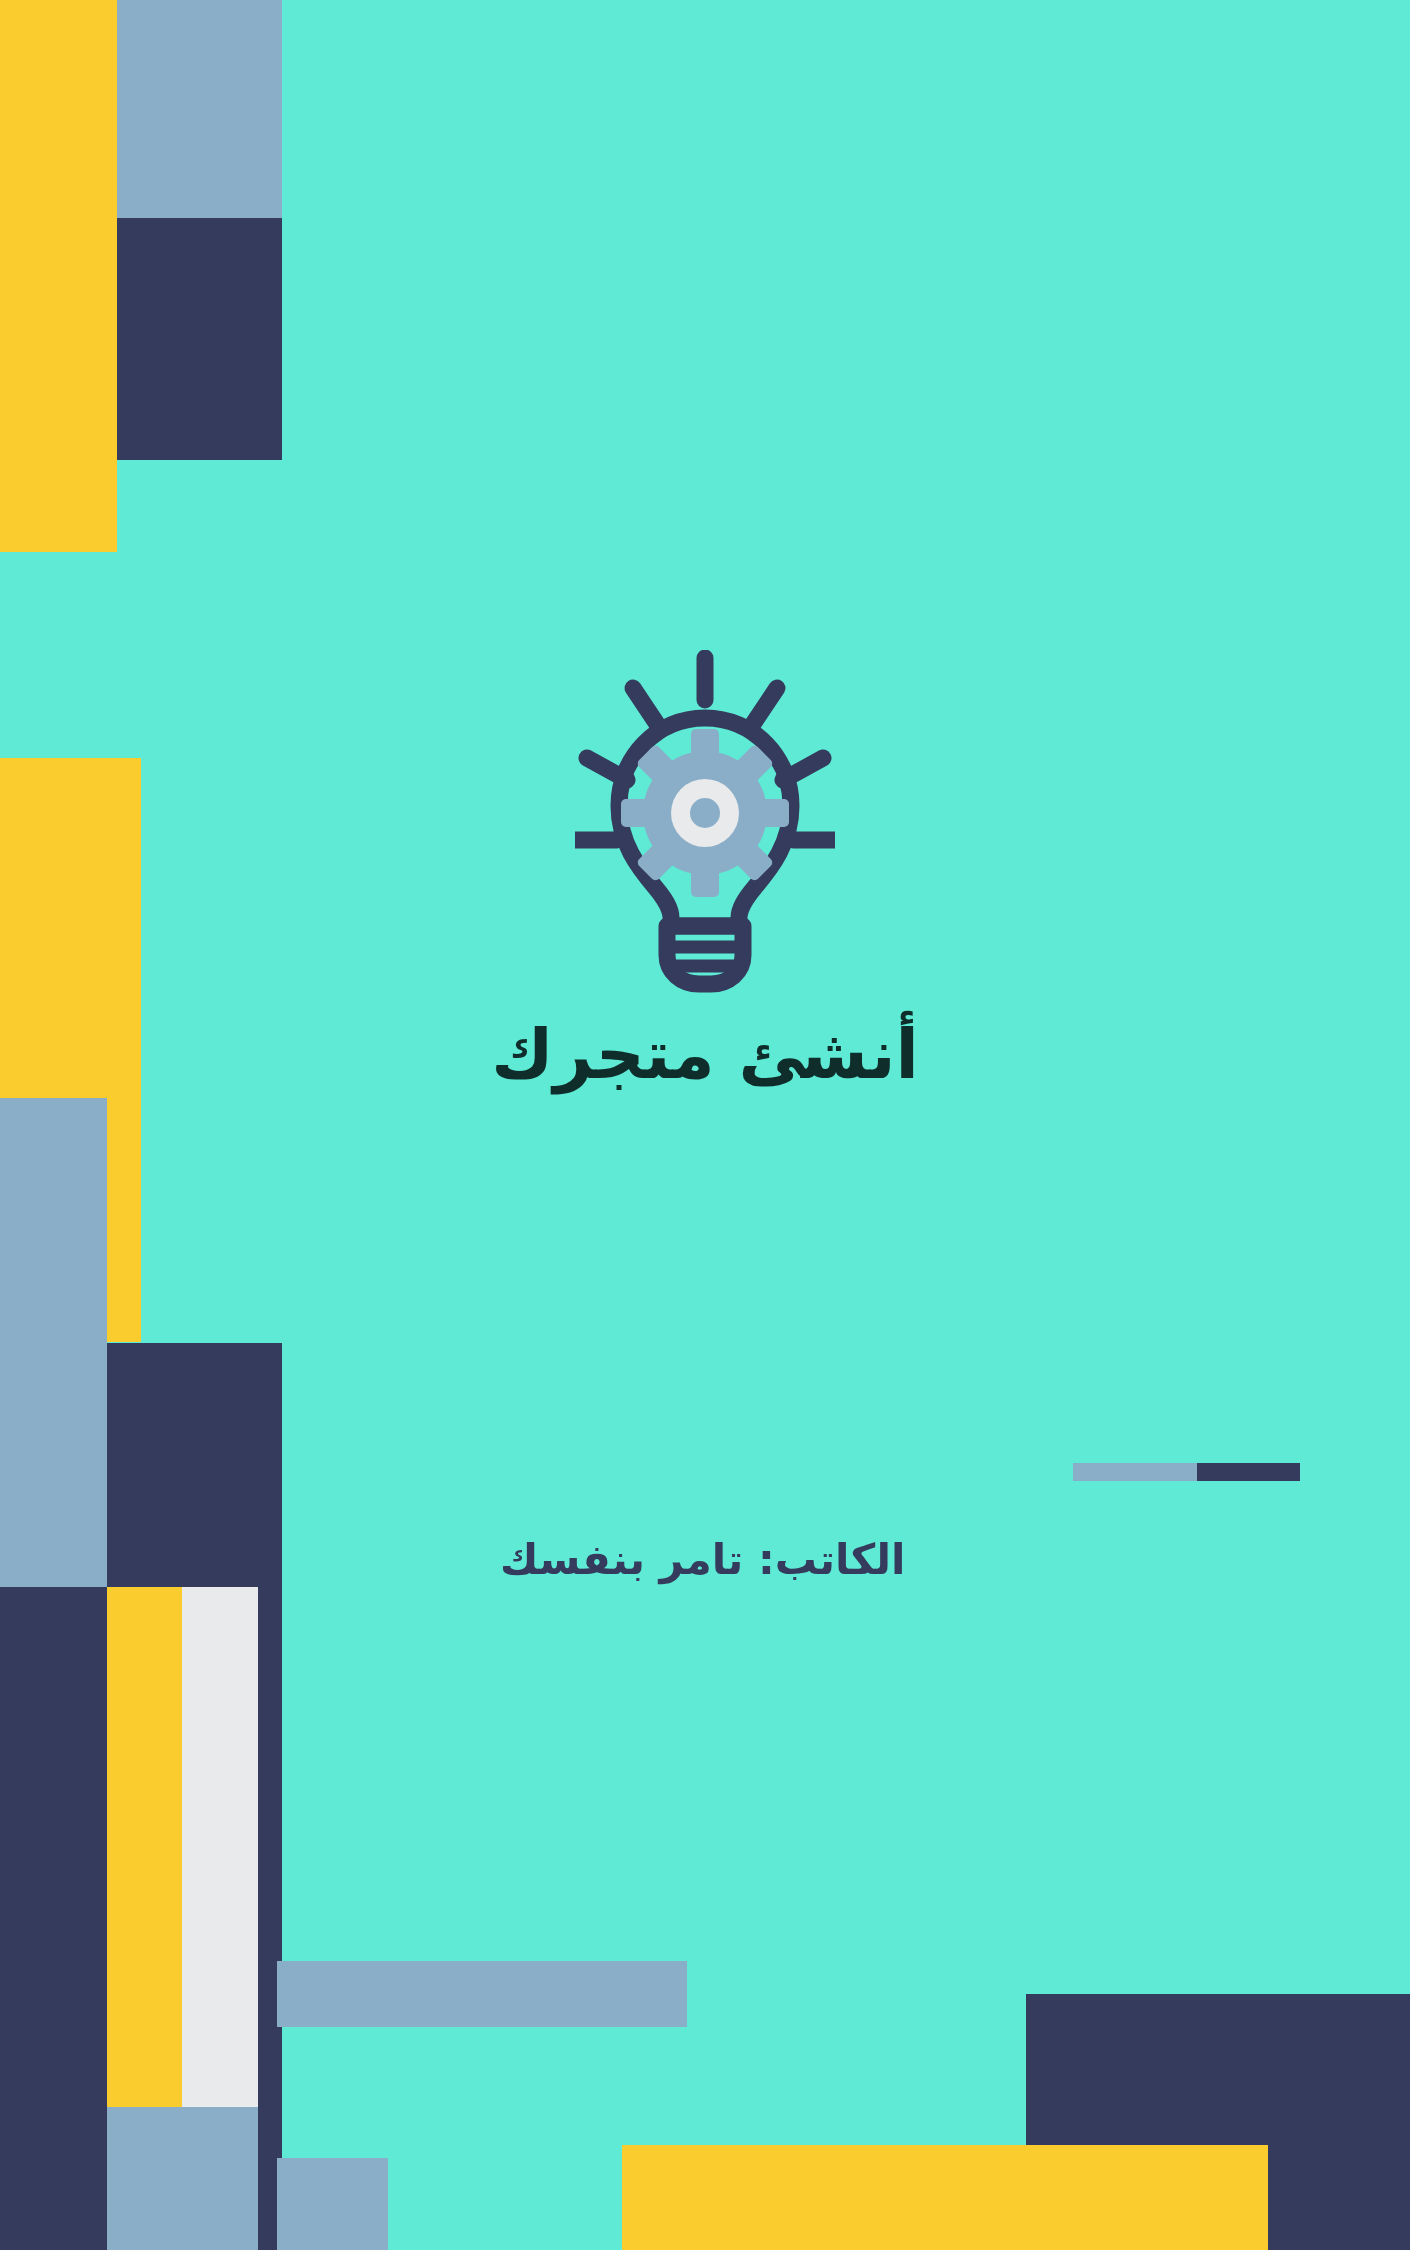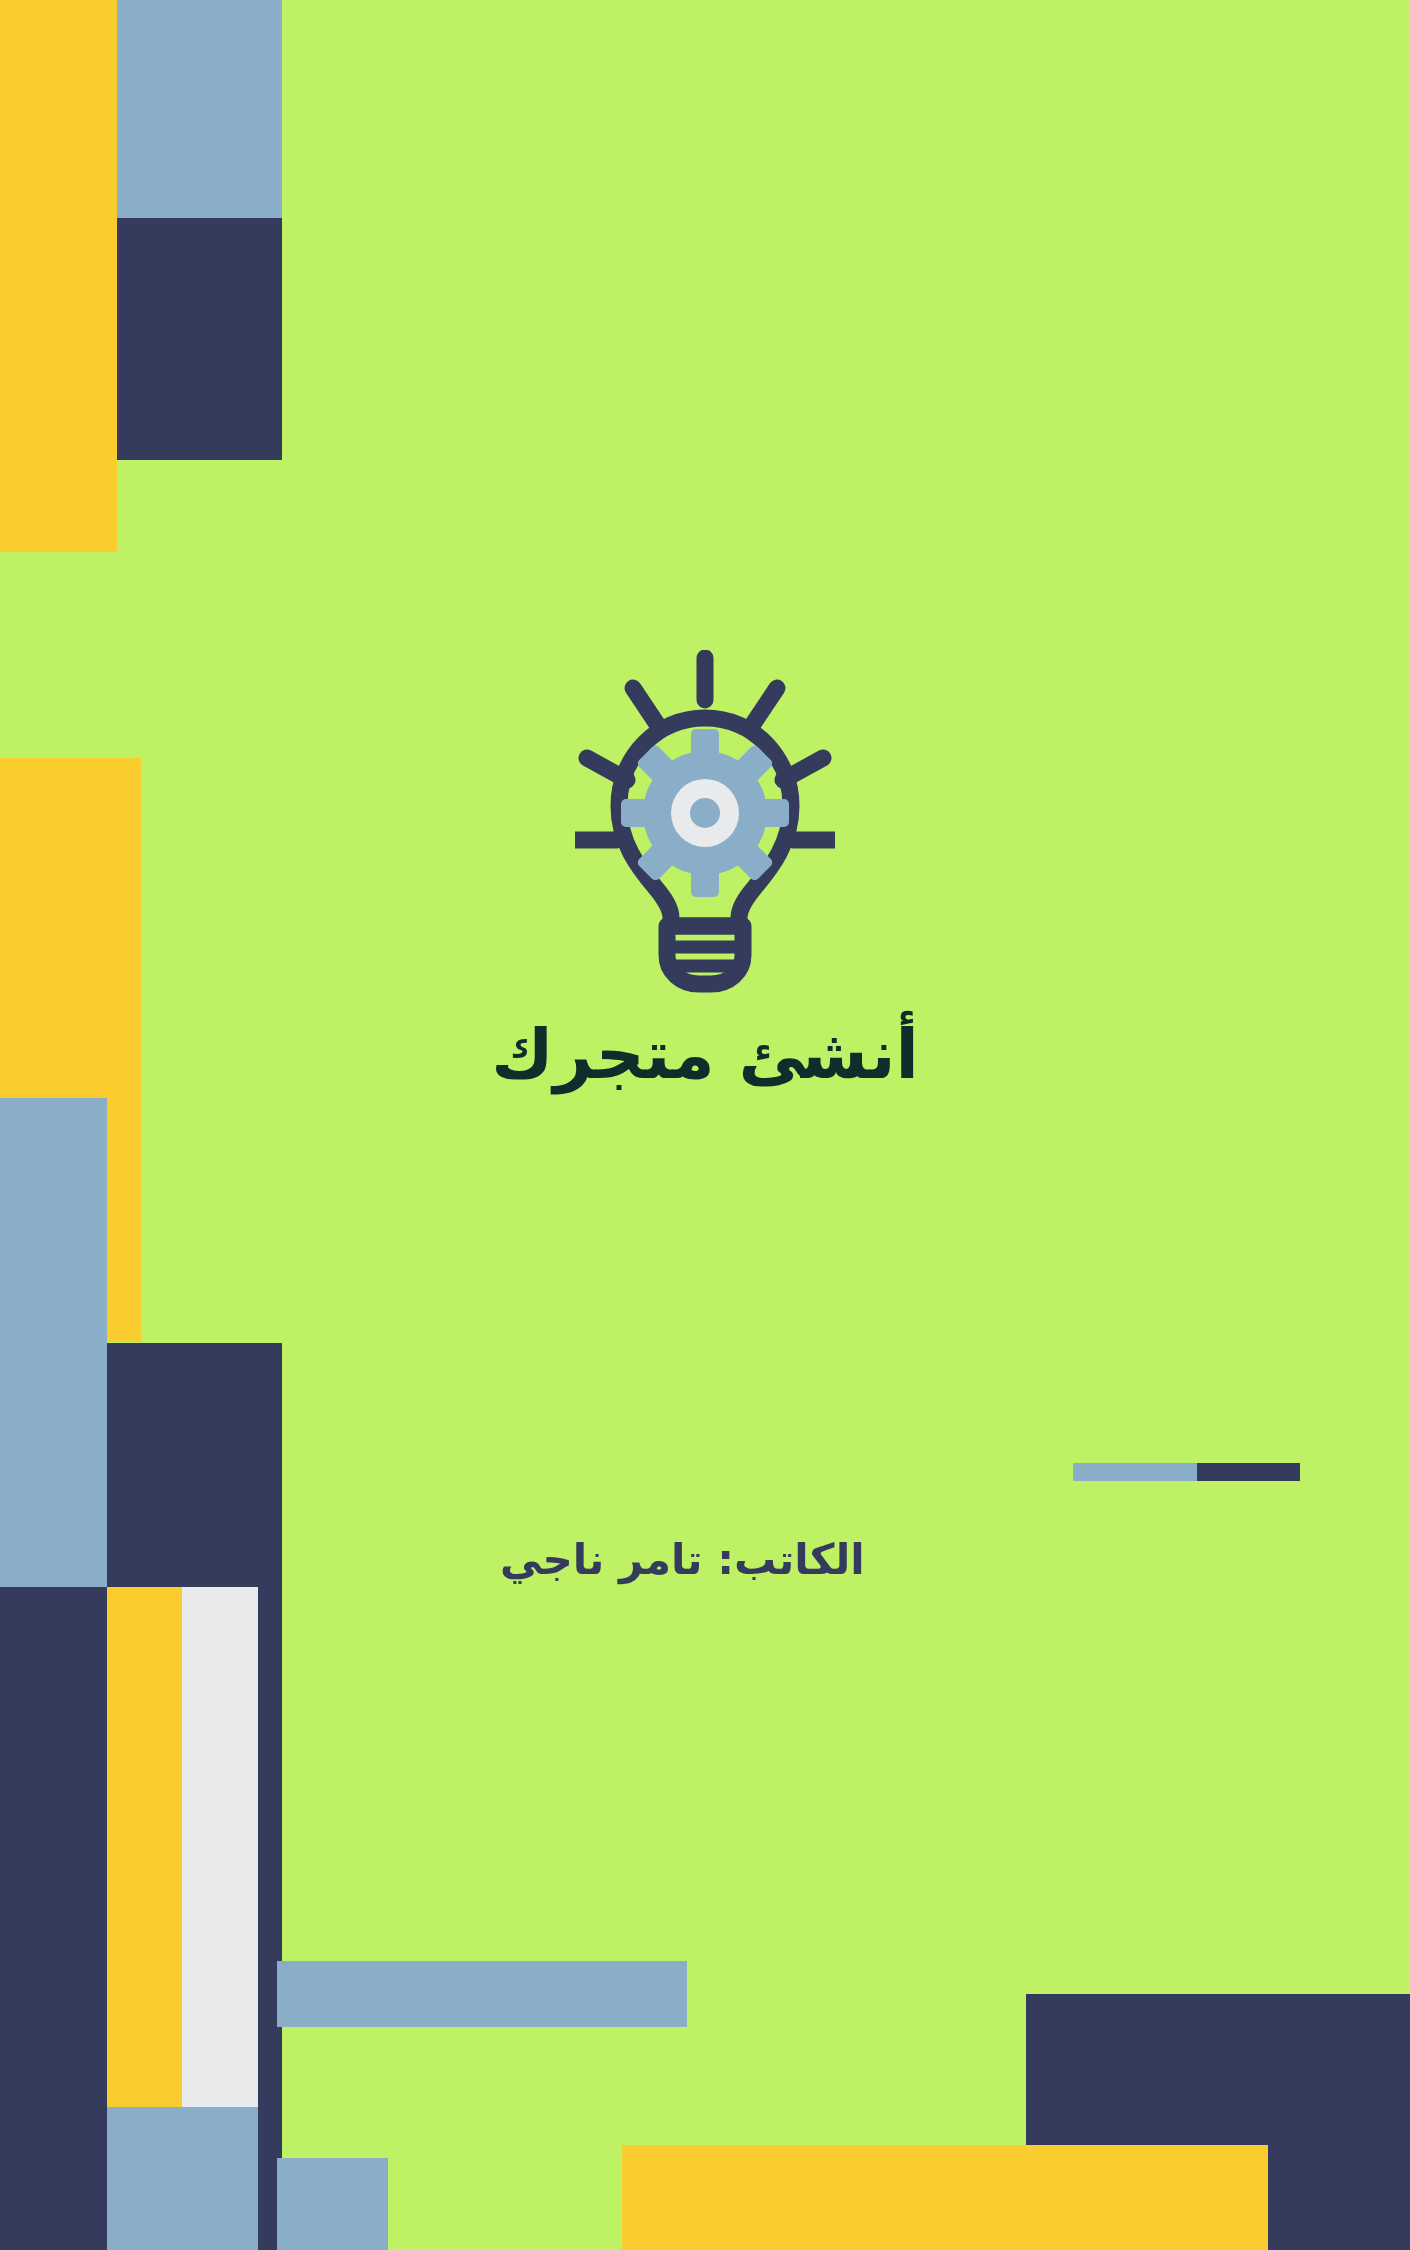--- a/index.html
+++ b/index.html
@@ -6,21 +6,21 @@
   html, body {
     margin: 0;
     padding: 0;
     background: #ffffff;
   }
 
   .cover {
     position: relative;
     width: 1410px;
     height: 2250px;
-    background: #bef264;
+    background: #5eead4;
     overflow: hidden;
     font-family: "DejaVu Sans", "Liberation Sans", sans-serif;
   }
 
   
   .blk {
     position: absolute;
   }
 
   
@@ -177,16 +177,16 @@
   <div class="title-block">
     <div class="title-line">أنشئ متجرك</div>
   </div>
 
   <div class="divider">
     <div class="divider-navy"></div>
     <div class="divider-blue"></div>
   </div>
 
   <div class="author">
-    <span class="author-inner">الكاتب: تامر ناجي</span>
+    <span class="author-inner">الكاتب: تامر بنفسك</span>
   </div>
 
 </div>
 
 </body></html>

